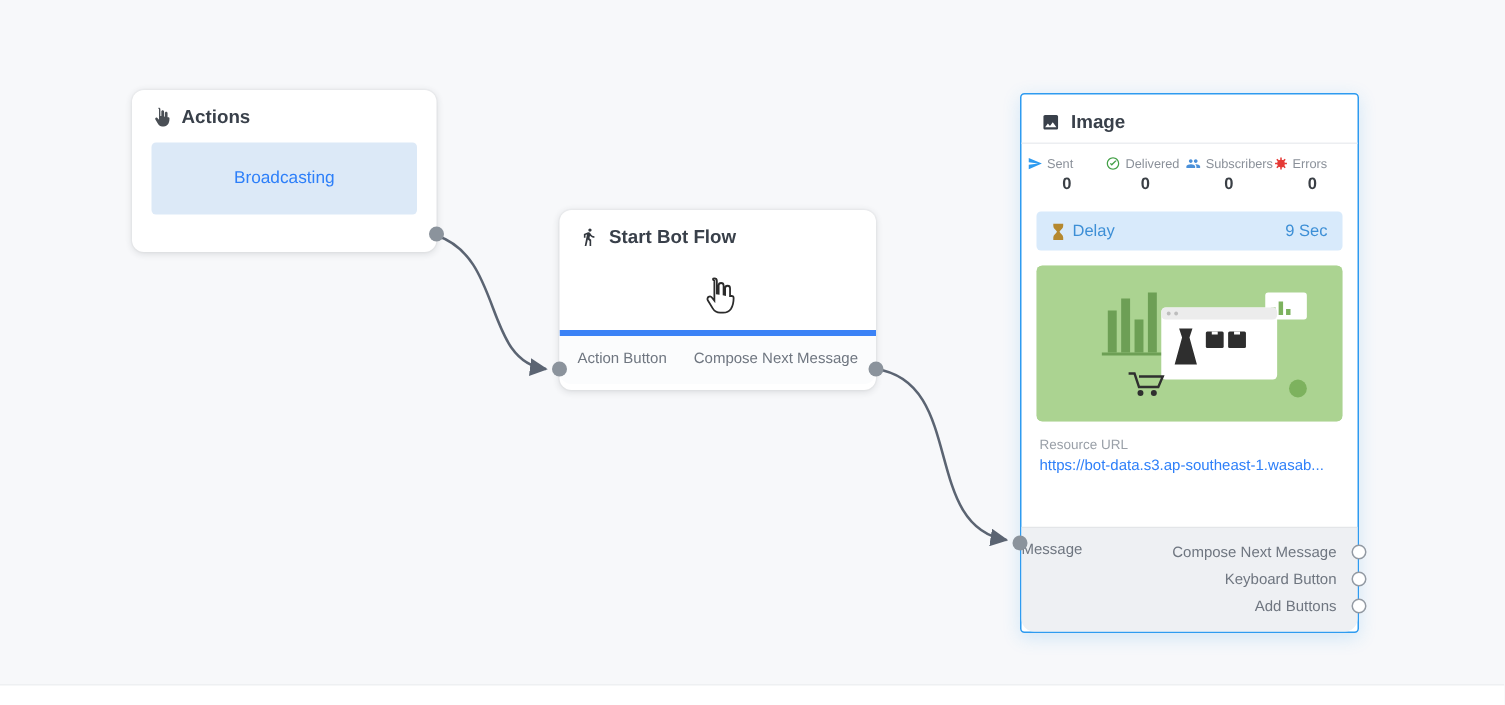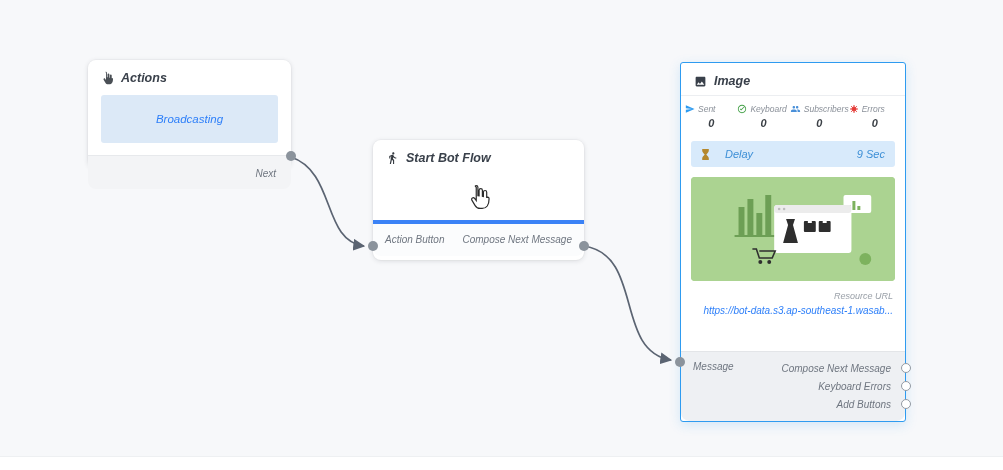--- a/index.html
+++ b/index.html
@@ -2,21 +2,21 @@
 <html><head>
 <meta charset="utf-8">
 <style>
   * { box-sizing: border-box; margin: 0; padding: 0; }
   html, body { width: 1003px; height: 470px; overflow: hidden; }
   body {
     font-family: "Liberation Sans", sans-serif;
     background: #f7f8fa;
     position: relative;
   }
-  .canvas { position: relative; width: 1003px; height: 470px; font-style: italic; }
+  .canvas { position: relative; width: 1003px; height: 470px; }
 
   
   .node {
     position: absolute;
     background: #fff;
     border-radius: 8px;
     box-shadow: 0 1px 5px rgba(40,50,60,.14), 0 0 0 1px rgba(0,0,0,.02);
   }
   .node-header {
     display: flex; align-items: center; gap: 7px;
@@ -73,43 +73,43 @@
   .stat-col { flex: 1; text-align: center; }
   .stat-top { display: flex; align-items: center; gap: 3px; }
   .stat-label { font-size: 8.5px; color: #8a9099; }
   .stat-value { font-size: 11px; color: #3a3f45; font-weight: 600; margin-top: 3px; }
   .delay-row {
     margin: 5px 10px 4px;
     background: #d8eafb; border-radius: 3px;
     display: flex; justify-content: space-between; align-items: center;
     padding: 7px 10px; cursor: pointer;
   }
-  .delay-left { display: flex; align-items: center; gap: 15px; }
+  .delay-left { display: flex; align-items: center; gap: 5px; }
   .delay-text { font-size: 11px; color: #3d8fd6; }
   .img-preview {
     margin: 6px 10px 4px; height: 104px;
     background: #abd391; border-radius: 4px; overflow: hidden;
     cursor: pointer;
   }
   .img-preview svg { display: block; width: 100%; height: 100%; }
-  .resource-wrap { padding: 6px 12px 9px; text-align: right; }
+  .resource-wrap { padding: 6px 12px 9px; }
   .resource-label { font-size: 9px; color: #9aa0a8; margin-bottom: 4px; }
   .resource-link {
     font-size: 10px; color: #2d7ff9;
     white-space: nowrap; overflow: hidden; text-overflow: ellipsis;
     cursor: pointer;
   }
   .img-footer {
     margin-top: auto;
     background: #eef0f3; border-top: 1px solid #e3e5e8;
     border-radius: 0 0 8.5px 8.5px;
     height: 70px; position: relative;
     padding: 7px 0 6px;
   }
-  .message-label { position: absolute; left: 12px; top: 9px; }
+  .message-label { position: absolute; left: 0; top: 9px; }
   .out-row {
     position: relative; height: 18px;
     display: flex; align-items: center; justify-content: flex-end;
     padding-right: 14px; cursor: pointer;
   }
   .out-row .port-open { position: absolute; right: -6px; top: 4px; }
   .image-in-port { left: -6px; top: 294px; }
 
   
   .edges { position: absolute; inset: 0; pointer-events: none; z-index: 4; }
@@ -135,23 +135,20 @@
   </svg>
 
   <div class="node node-actions">
     <div class="node-header">
       <svg width="13" height="14" viewBox="0 0 24 28">
         <path fill="#4a4f55" d="M9 1.5c1 0 1.8.8 1.8 1.8v9.2l1.3.2v-6c0-1 .8-1.8 1.8-1.8s1.8.8 1.8 1.8v6.6l1.1.2v-4.8c0-1 .8-1.8 1.8-1.8s1.8.8 1.8 1.8v5.6l1-.1c.9 0 1.6.7 1.6 1.6 0 4-.8 6.2-2 8-1.2 1.7-3 2.7-5.6 2.7h-2.2c-2.3 0-4.3-1.2-5.4-3.1l-3.6-6c-.5-.8-.2-1.9.6-2.4.8-.5 1.8-.3 2.4.5l1.8 2.3V3.3C7.2 2.3 8 1.5 9 1.5z"></path>
       </svg>
       <span>Actions</span>
     </div>
     <div class="broadcast-btn">Broadcasting</div>
-    <div class="actions-footer">
-      <span class="muted-label">Next</span>
-    </div>
     <span class="port actions-out-port"></span>
   </div>
 
   <div class="node node-start">
     <div class="node-header">
       <svg width="13" height="14" viewBox="0 0 24 24">
         <path fill="#33383f" d="M13.5 5.5c1.1 0 2-.9 2-2s-.9-2-2-2-2 .9-2 2 .9 2 2 2zM9.8 8.9 7 23h2.1l1.8-8 2.1 2v6h2v-7.5l-2.1-2 .6-3C14.8 12 16.8 13 19 13v-2c-1.9 0-3.5-1-4.3-2.4l-1-1.6c-.4-.6-1-1-1.7-1-.3 0-.5.1-.8.1L6 8.3V13h2V9.6l1.8-.7z"></path>
       </svg>
       <span>Start Bot Flow</span>
     </div>
@@ -181,21 +178,21 @@
             </svg>
           <span class="stat-label">Sent</span>
         </div>
         <div class="stat-value">0</div>
       </div>
       <div class="stat-col">
         <div class="stat-top">
           <svg width="10" height="10" viewBox="0 0 24 24">
               <path fill="#43a047" d="M12 2C6.48 2 2 6.48 2 12s4.48 10 10 10 10-4.48 10-10S17.52 2 12 2zm0 18c-4.41 0-8-3.59-8-8s3.59-8 8-8 8 3.59 8 8-3.59 8-8 8zm3.59-13L10 12.59 8.41 11 7 12.41l3 3 8-8L15.59 7z"></path>
             </svg>
-          <span class="stat-label">Keyboard</span>
+          <span class="stat-label">Delivered</span>
         </div>
         <div class="stat-value">0</div>
       </div>
       <div class="stat-col">
         <div class="stat-top">
           <svg width="11" height="10" viewBox="0 0 24 24">
               <path fill="#4a90d9" d="M16 11c1.66 0 2.99-1.34 2.99-3S17.66 5 16 5s-3 1.34-3 3 1.34 3 3 3zm-8 0c1.66 0 2.99-1.34 2.99-3S9.66 5 8 5 5 6.34 5 8s1.34 3 3 3zm0 2c-2.33 0-7 1.17-7 3.5V19h14v-2.5c0-2.33-4.67-3.5-7-3.5zm8 0c-.29 0-.62.02-.97.05 1.16.84 1.97 1.97 1.97 3.45V19h6v-2.5c0-2.33-4.67-3.5-7-3.5z"></path>
             </svg>
           <span class="stat-label">Subscribers</span>
         </div>
@@ -260,21 +257,21 @@
       <div class="resource-link">https://bot-data.s3.ap-southeast-1.wasab...</div>
     </div>
 
     <div class="img-footer">
       <span class="muted-label message-label">Message</span>
       <div class="out-row">
         <span class="muted-label">Compose Next Message</span>
         <span class="port-open"></span>
       </div>
       <div class="out-row">
-        <span class="muted-label">Keyboard Errors</span>
+        <span class="muted-label">Keyboard Button</span>
         <span class="port-open"></span>
       </div>
       <div class="out-row">
         <span class="muted-label">Add Buttons</span>
         <span class="port-open"></span>
       </div>
     </div>
     <span class="port image-in-port"></span>
   </div>
 

